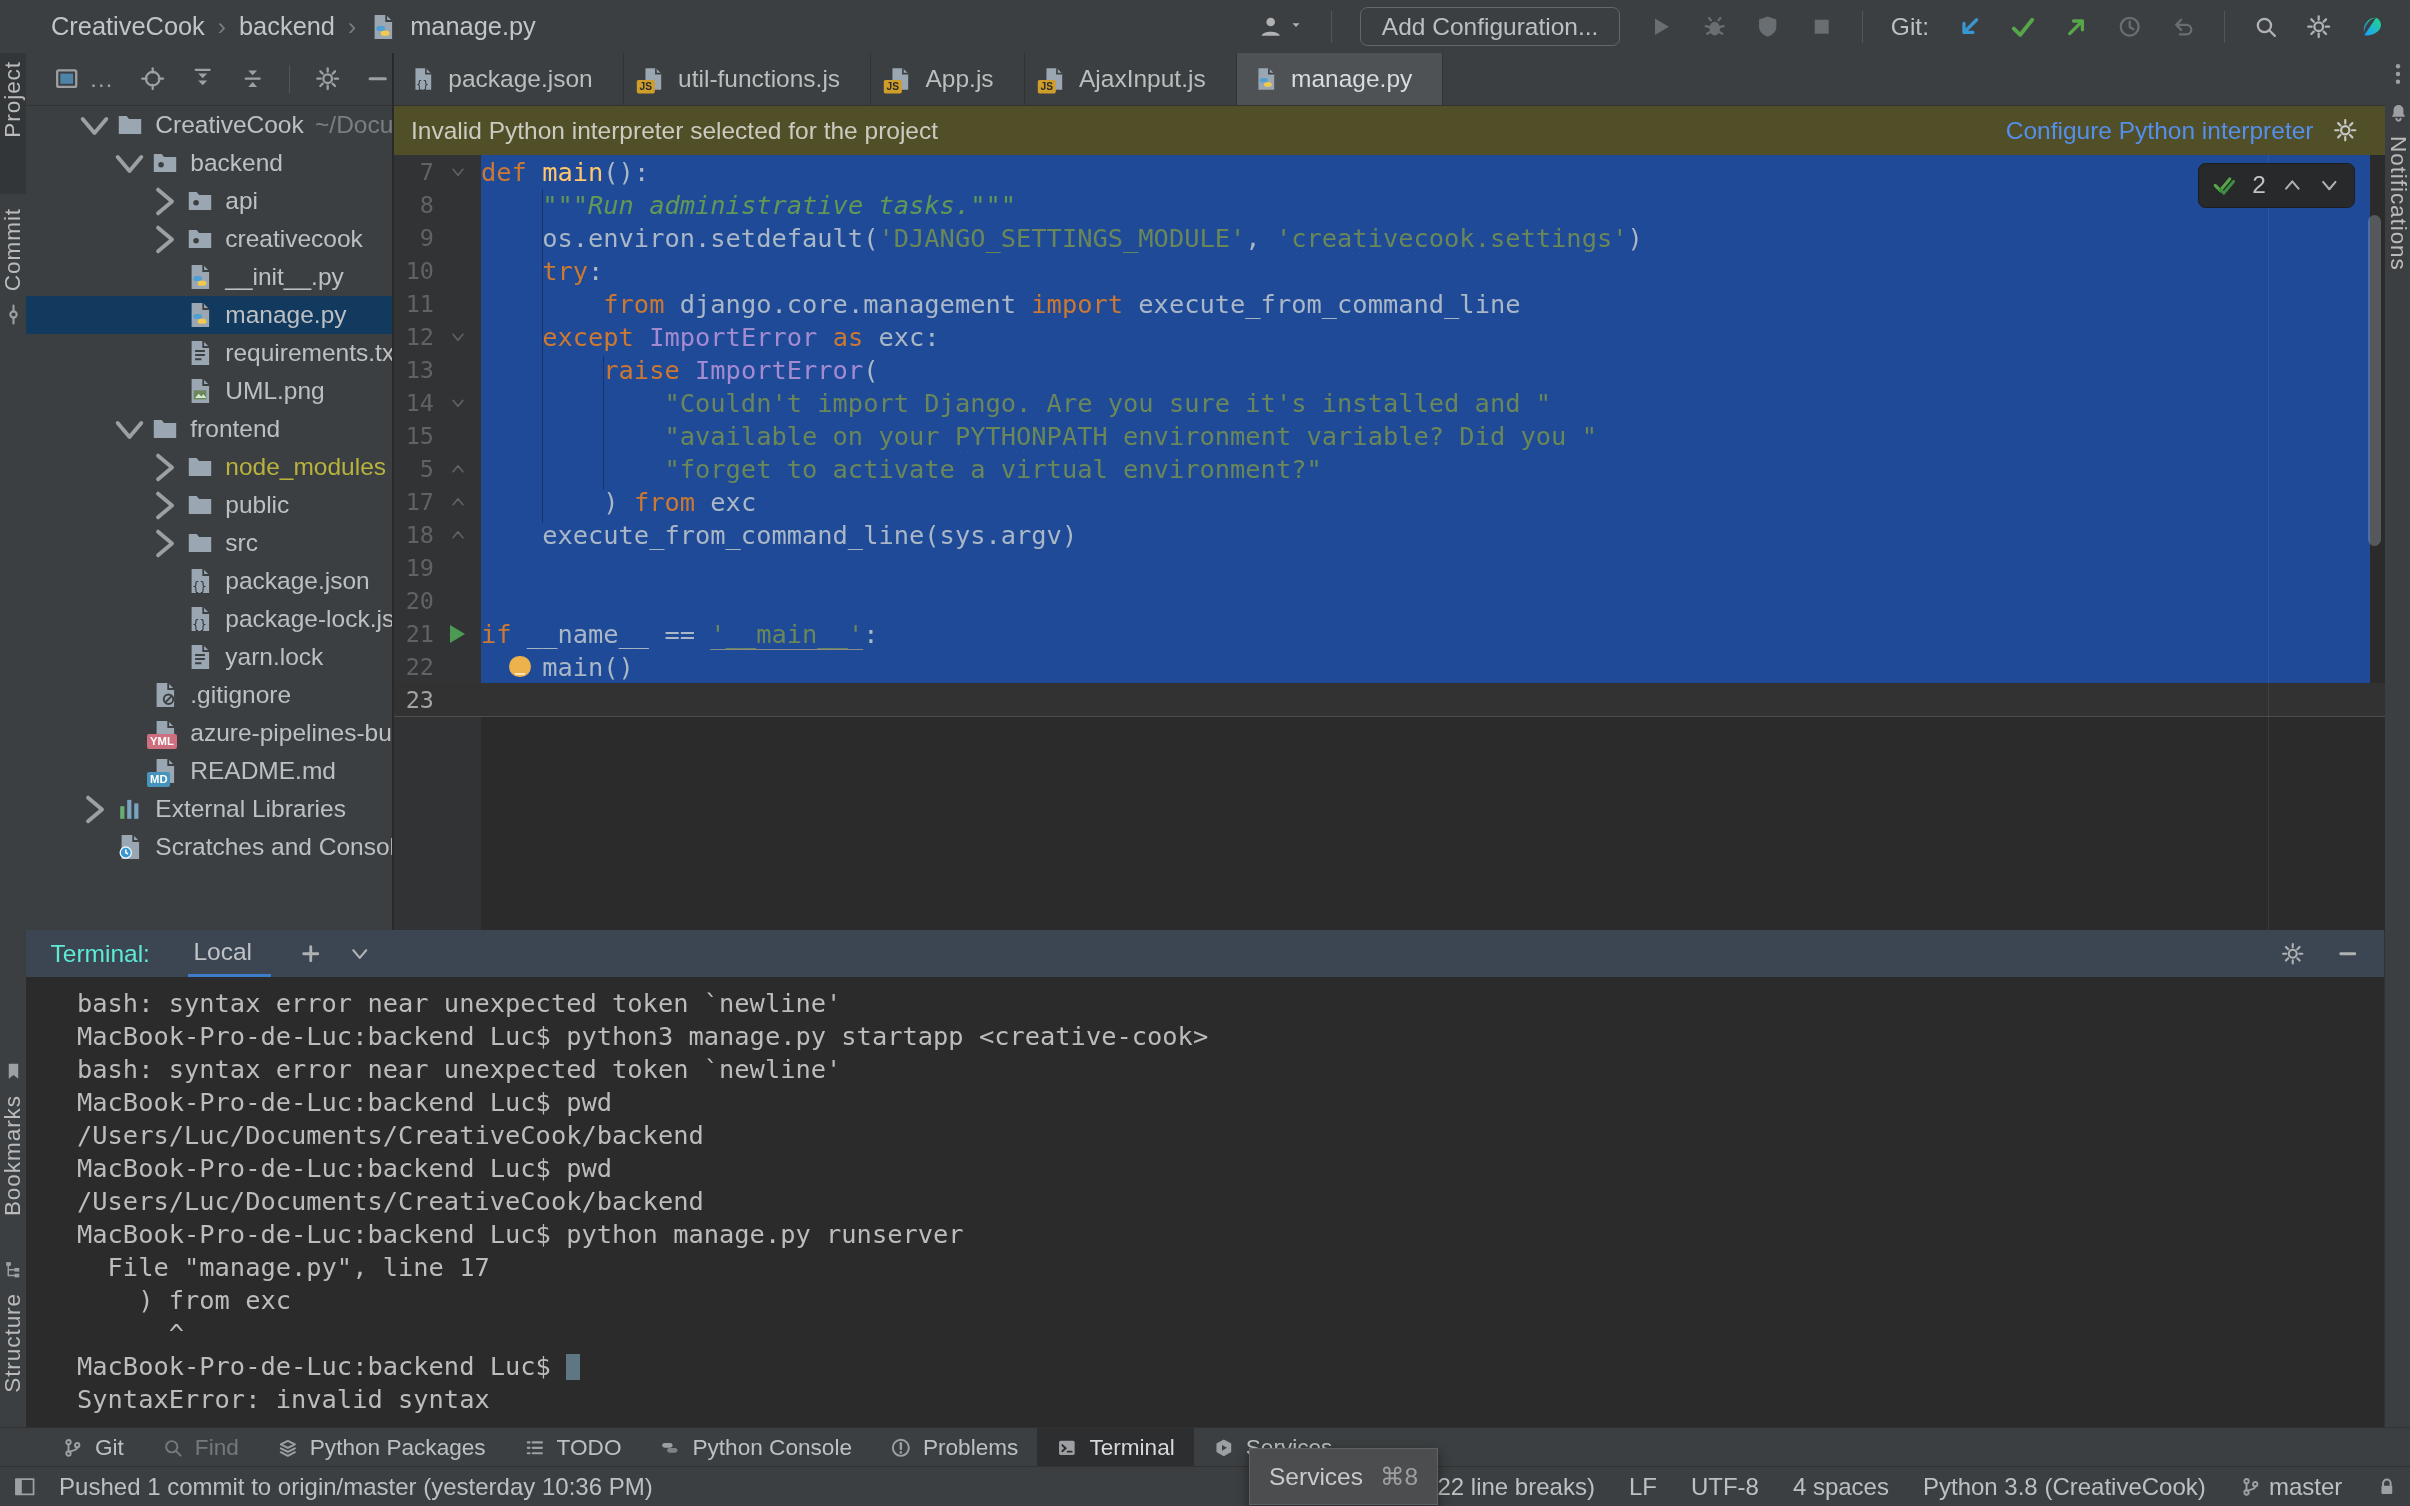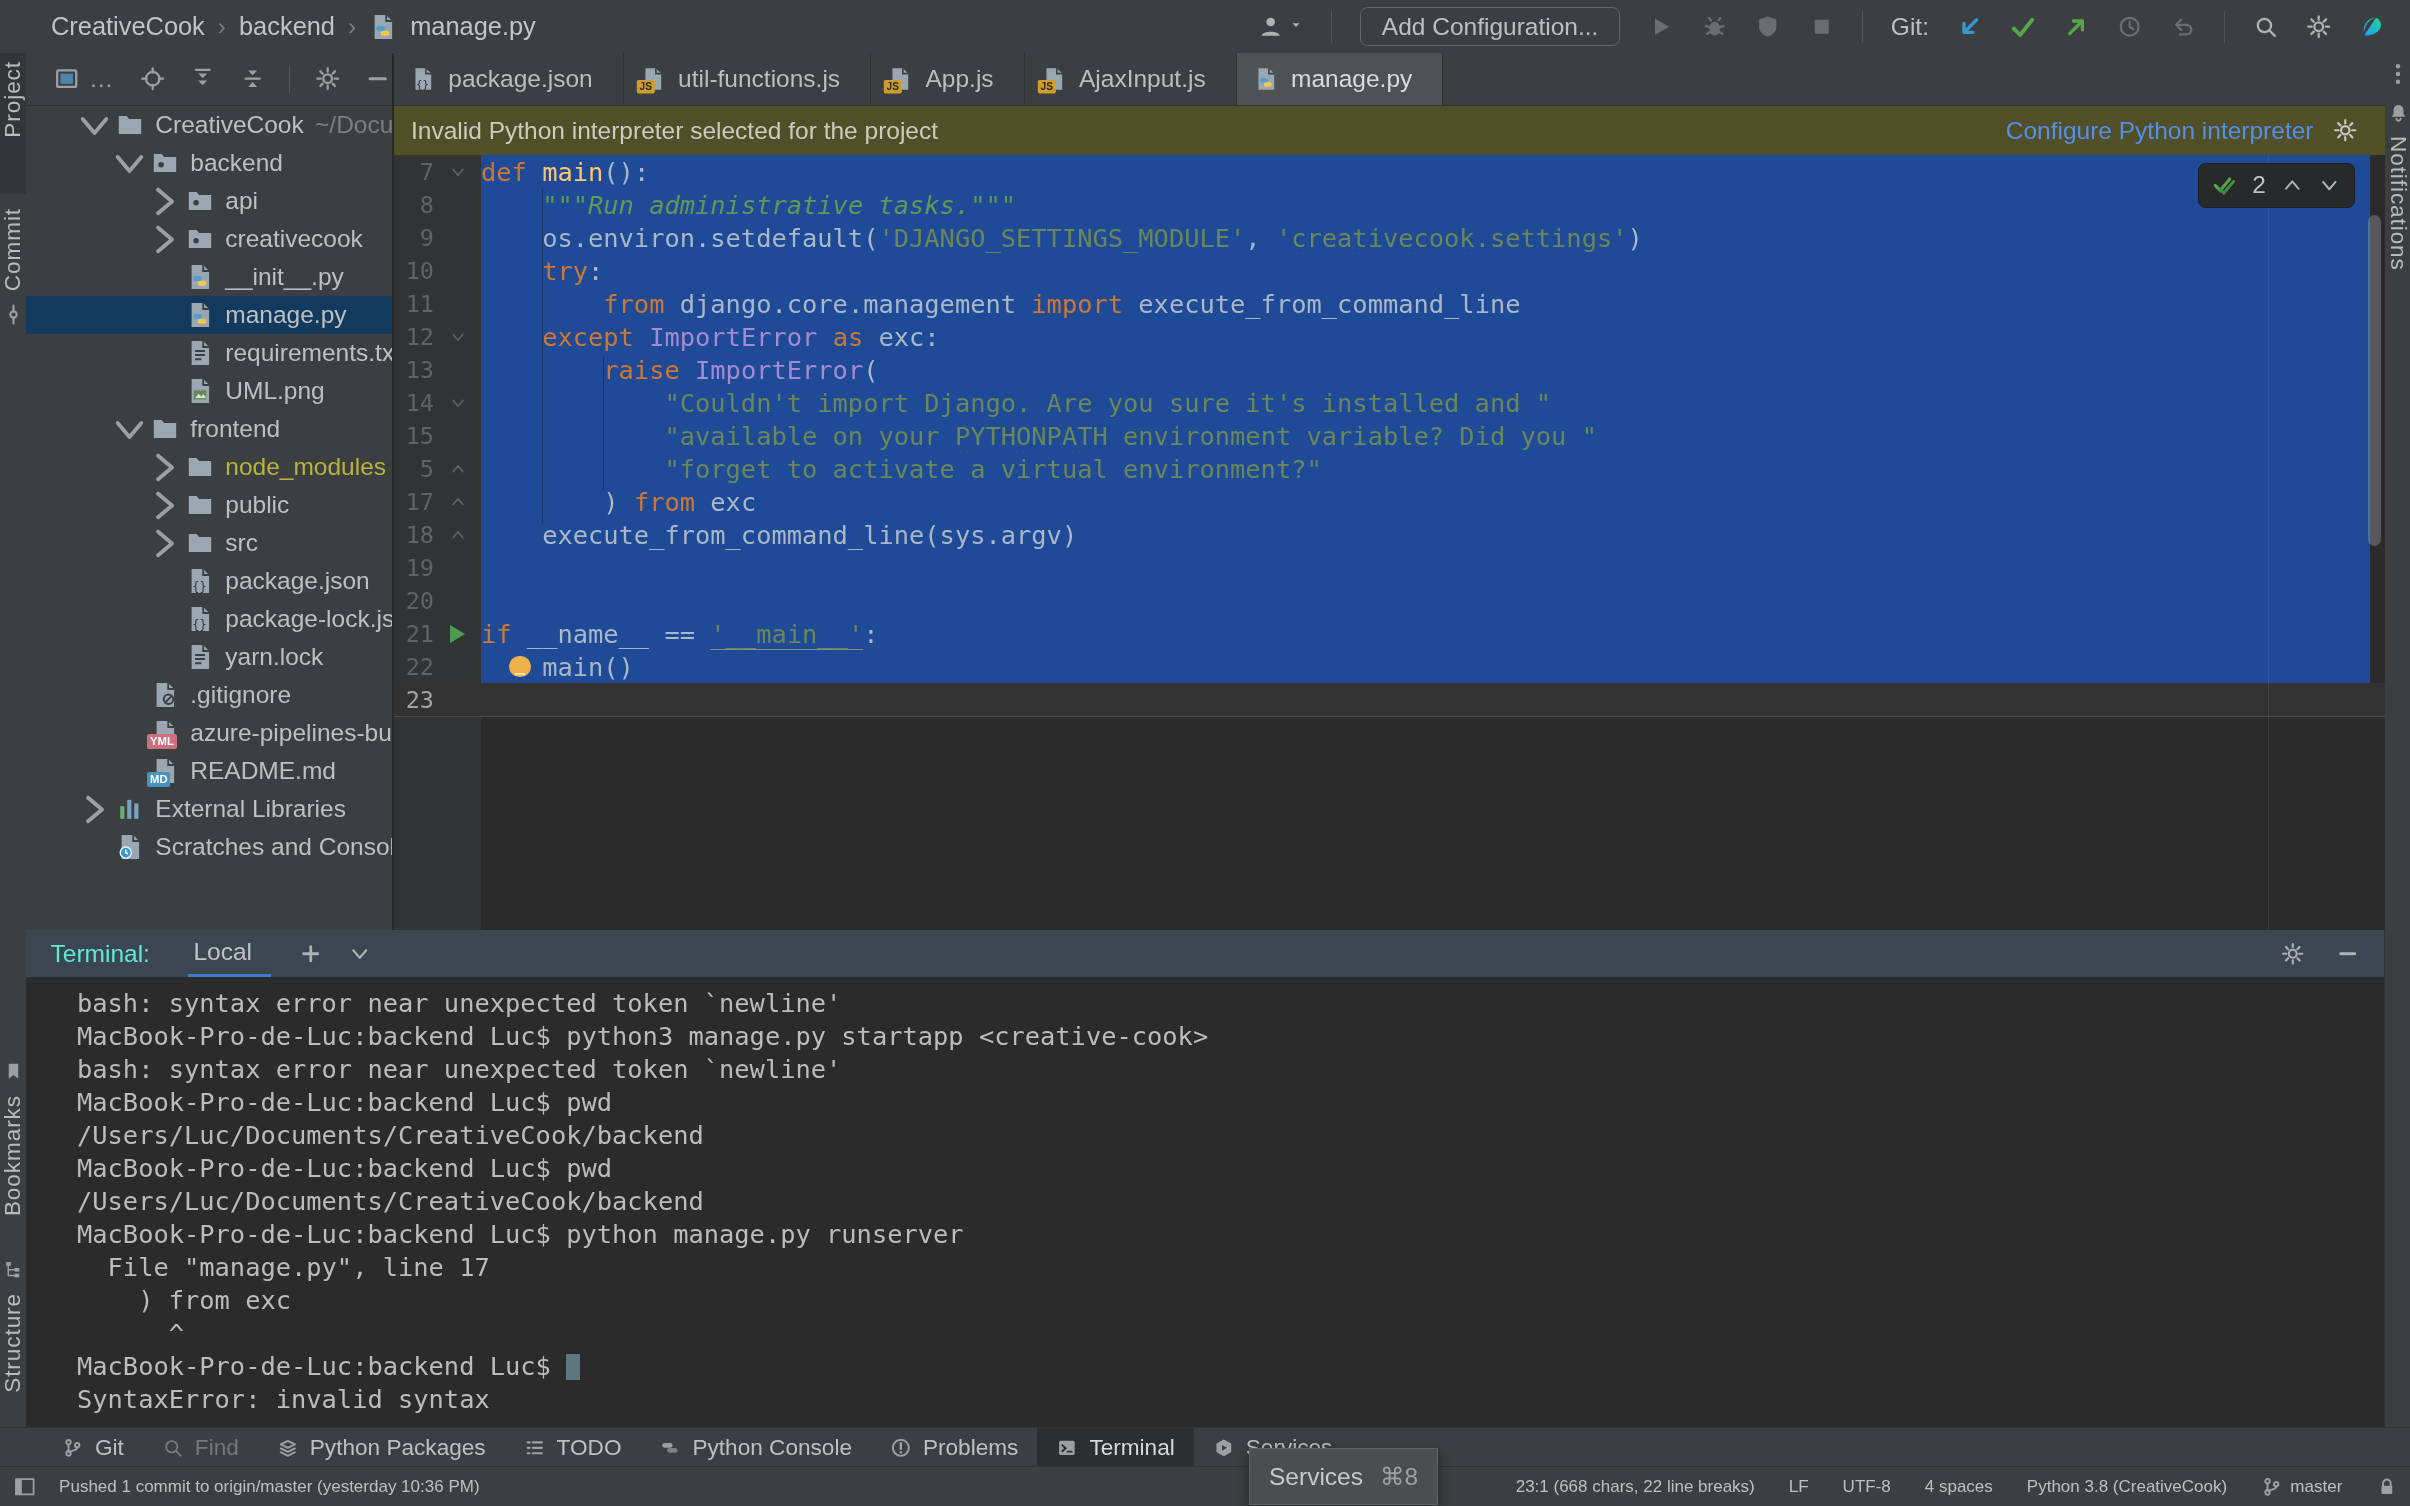--- a/index.html
+++ b/index.html
@@ -118,21 +118,21 @@
   .tool-bar{position:absolute;left:0;top:1427px;width:2411px;height:40px;background:#3c3f41;
     border-top:0.9px solid #323232;display:flex;align-items:stretch;padding-left:43px;box-sizing:border-box}
   .tw-btn{display:flex;align-items:center;gap:11.3px;padding:0 19px;font-size:22.6px;color:#bdc0c2}
   .tw-btn .icon{font-size:21.7px;color:#9da0a2}
   .tw-btn.dim,.tw-btn.dim .icon{color:#75797c}
   .tw-btn.active{background:#2c2e30;color:#d6d9db}
 
   
   .status-bar{position:absolute;left:0;top:1466px;width:2411px;height:40px;background:#3c3f41;
     border-top:0.9px solid #323232;display:flex;align-items:center;justify-content:space-between;
-    font-size:17px;color:#bdc0c2}
+    font-size:24px;color:#bdc0c2}
   .sb-left{display:flex;align-items:center;gap:22.6px;padding-left:13px}
   .sb-left .icon{font-size:23.5px;color:#9da0a2}
   .sb-right{display:flex;align-items:center;gap:34px;padding-right:13px}
   .sb-item{display:flex;align-items:center;gap:7.5px}
   .sb-item .icon{font-size:21.7px;color:#9da0a2}
 
   
   .services-tooltip{position:absolute;left:1249px;top:1448px;height:55px;background:#4b4d4f;
     border:0.9px solid #5f6265;box-shadow:0 3.8px 11.3px rgba(0,0,0,.45);display:flex;align-items:center;
     gap:17px;padding:0 19px;font-size:24.5px;color:#c7cacb;z-index:50}

